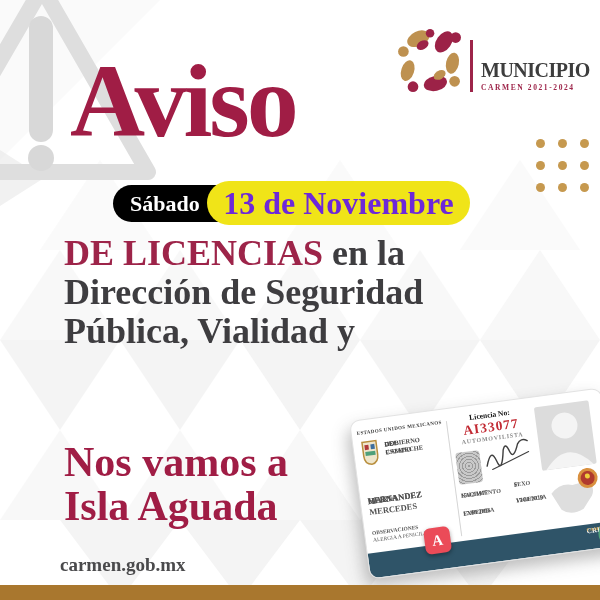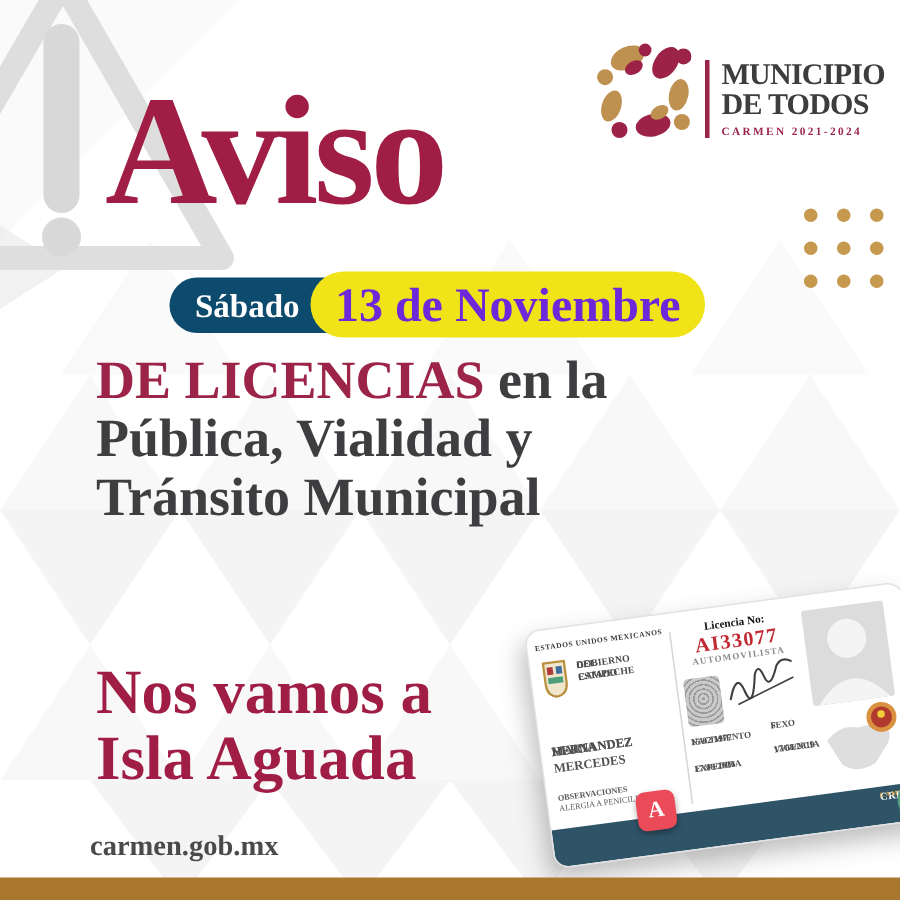--- a/index.html
+++ b/index.html
@@ -16,21 +16,21 @@
   .brand-l1{font-size:20px;line-height:20px;font-weight:800;color:#3D3D3D;letter-spacing:-0.5px;}
   .brand-tag{margin-top:3px;font-size:7.5px;font-weight:700;color:#9D2449;letter-spacing:1.6px;}
   .brand-text{padding-top:8px;}
   
   .dots{position:absolute;left:536px;top:139px;z-index:2;display:grid;
         grid-template-columns:repeat(3,9px);grid-gap:13px;}
   .dots span{width:9px;height:9px;border-radius:50%;background:#C6994F;display:block;}
   
   .badge{position:absolute;left:113px;top:181px;z-index:2;width:360px;height:44px;}
   .badge-brown{position:absolute;left:0;top:4px;width:132px;height:37px;border-radius:19px;
-               background:#0c4a6e;color:#fff;font-size:22px;font-weight:800;
+               background:#000000;color:#fff;font-size:22px;font-weight:800;
                line-height:37px;padding-left:17px;box-sizing:border-box;}
   .badge-yellow{position:absolute;left:94px;top:0;width:263px;height:44px;border-radius:22px;
                 background:#F0E418;color:#6d28d9;font-size:32px;font-weight:800;
                 line-height:44px;text-align:center;}
   
   .notice{position:absolute;left:64px;top:234px;z-index:2;font-size:36px;font-weight:800;
           line-height:39px;color:#3E3D40;white-space:nowrap;}
   .n-maroon,.n-maroon-inline{color:#9D2449;}
   .n-gray-inline{color:#3E3D40;font-weight:700;text-align:right;}
   
@@ -134,21 +134,20 @@
       <ellipse cx="36" cy="52" rx="11" ry="7" fill="#9C2247" transform="rotate(-12 36 52)"></ellipse>
       <circle cx="15" cy="55" r="5" fill="#9C2247"></circle>
       <ellipse cx="10" cy="40" rx="6" ry="10" fill="#BE9150" transform="rotate(18 10 40)"></ellipse>
       <circle cx="6" cy="22" r="5" fill="#BE9150"></circle>
       <ellipse cx="24" cy="16" rx="6" ry="4" fill="#9C2247" transform="rotate(-30 24 16)"></ellipse>
       <ellipse cx="40" cy="44" rx="6" ry="4" fill="#BE9150" transform="rotate(-30 40 44)"></ellipse>
     </svg>
     <div class="brand-div"></div>
     <div class="brand-text">
       <div class="brand-l1">MUNICIPIO</div>
-      <div class="brand-l1">DE TODOS</div>
       <div class="brand-tag">CARMEN 2021-2024</div>
     </div>
   </div>
 
   <div class="dots">
     <span></span>
       <span></span>
       <span></span>
     <span></span>
       <span></span>
@@ -162,22 +161,22 @@
     <div class="badge-brown">
       <span>Sábado</span>
     </div>
     <div class="badge-yellow">
       <span>13 de Noviembre</span>
     </div>
   </div>
 
   <div class="notice">
     <div><span class="n-maroon-inline">DE LICENCIAS</span><span class="n-gray-inline"> en la</span></div>
+    <div>Dirección de Seguridad</div>
     <div>Pública, Vialidad y</div>
-    <div>Tránsito Municipal</div>
   </div>
 
   <div class="dest">
     <div>Nos vamos a</div>
     <div>Isla Aguada</div>
   </div>
 
   <div class="card">
     <div class="stripe">
       <i style="background:#83BC4F"></i>

